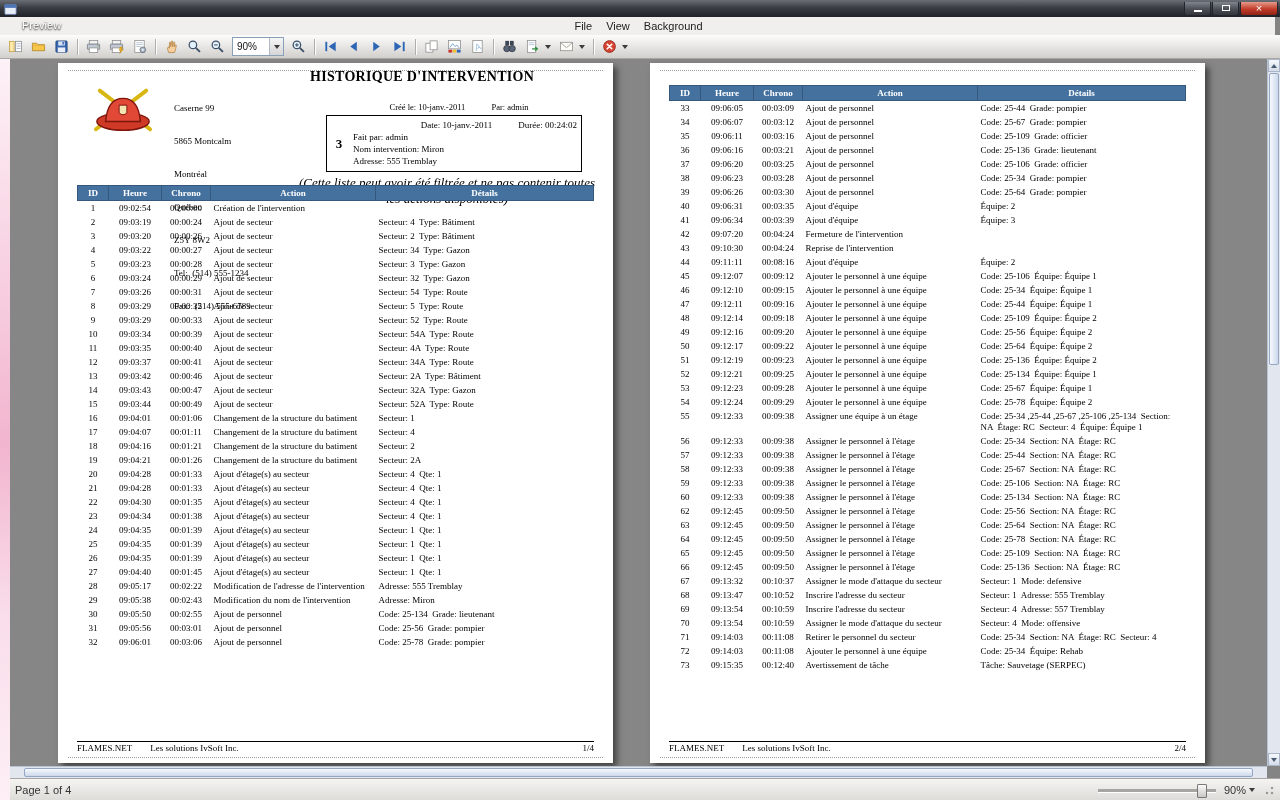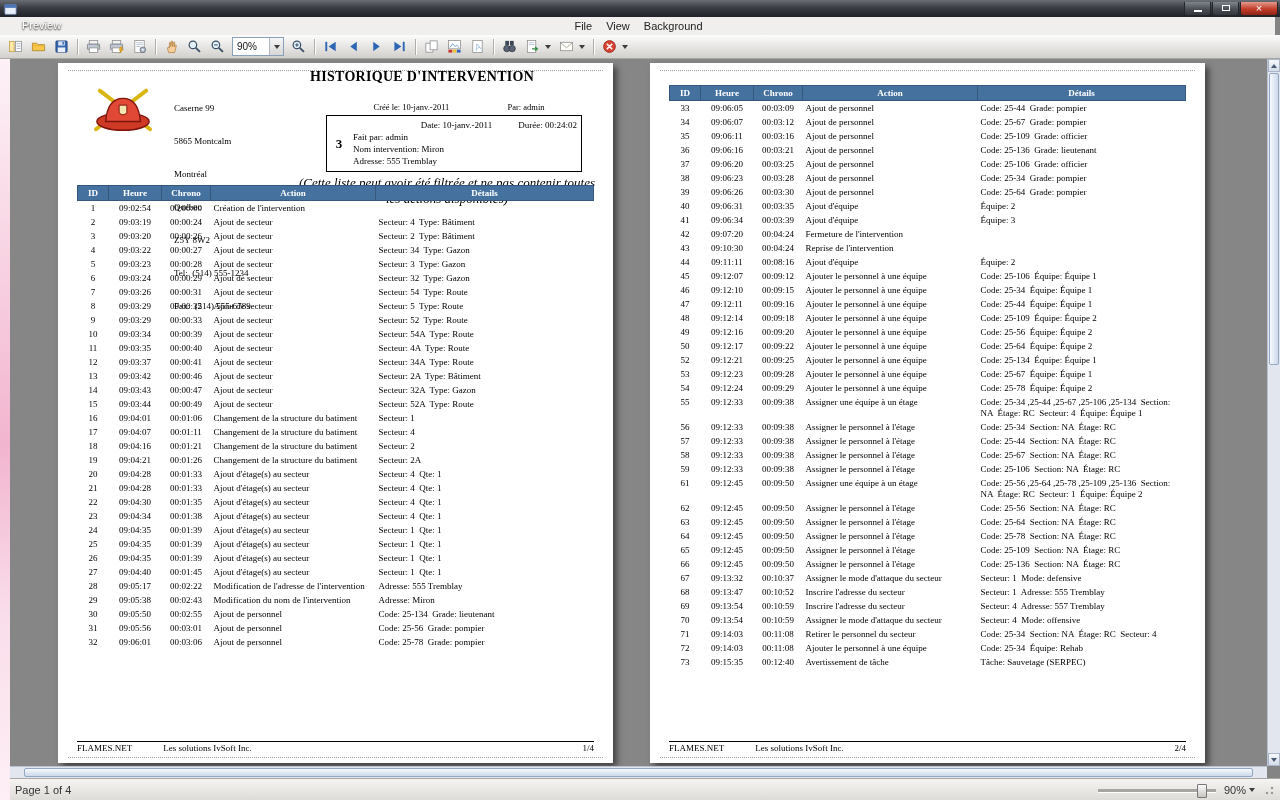--- a/index.html
+++ b/index.html
@@ -52,21 +52,21 @@
   #page1{left:48px;top:4px;}
   #page2{left:640px;top:4px;}
   .margin-top{position:absolute;left:10px;right:10px;top:7px;border-top:1px dotted #9f9f9f;}
   .margin-bottom{position:absolute;left:10px;right:10px;bottom:5px;border-top:1px dotted #9f9f9f;}
 
   #logo{position:absolute;left:24px;top:16px;width:82px;height:60px;}
   .company{position:absolute;left:116px;top:18px;font-size:9px;line-height:11px;white-space:pre-wrap;}
   .rpt-title{position:absolute;left:252px;top:6px;width:298px;
     font-size:14px;font-weight:bold;letter-spacing:.3px;}
   .created{position:absolute;left:252px;top:39px;width:298px;text-align:center;font-size:8.5px;}
-  .created span{margin:0 28px;}
+  .created span{margin:0 12px;}
   .info-box{position:absolute;left:268px;top:52px;width:256px;height:57px;border:1px solid #000;
     box-sizing:border-box;display:flex;font-size:9px;background:#fff;}
   .info-num{width:24px;display:flex;align-items:center;justify-content:center;font-size:13px;font-weight:bold;}
   .info-lines{flex:1;padding:3px 4px 0 2px;line-height:12px;}
   .info-line1{display:flex;justify-content:flex-end;}
   .info-line1 .duree{margin-left:26px;}
   .note{position:absolute;left:238px;top:112px;width:302px;text-align:center;font-style:italic;font-size:13px;}
 
   .report-table{position:absolute;left:19px;top:122px;width:517px;border-collapse:collapse;
     table-layout:fixed;font-size:9px;}
@@ -77,21 +77,21 @@
     overflow:hidden;}
   .report-table td.c0,.report-table td.c1,.report-table td.c2{text-align:center;}
   .report-table th.c0{width:26px;}
   .report-table th.c1{width:48px;}
   .report-table th.c2{width:44px;}
   #page1 .report-table th.c3{width:160px;}
   #page2 .report-table th.c3{width:170px;}
 
   .pg-footer{position:absolute;left:19px;right:19px;bottom:10px;border-top:1px solid #000;
     padding-top:1px;font-size:9px;display:flex;}
-  .pg-footer .f-center{margin-left:31px;}
+  .pg-footer .f-center{margin-left:18px;}
   .pg-footer .f-right{margin-left:auto;}
 
   
   #vscroll{position:absolute;right:0;top:59px;bottom:34px;width:13px;background:#e2e7ef;
     border-left:1px solid #b9c2d0;box-sizing:border-box;}
   .vs-arrow{position:absolute;left:0;right:0;height:13px;background:linear-gradient(#f6f8fb,#d4dce9);
     display:flex;align-items:center;justify-content:center;border:1px solid #aab6c8;box-sizing:border-box;}
   .vs-arrow.up{top:0;} .vs-arrow.down{bottom:0;}
   .tri-up{width:0;height:0;border-left:3px solid transparent;border-right:3px solid transparent;border-bottom:4px solid #4a5a72;}
   .tri-down{width:0;height:0;border-left:3px solid transparent;border-right:3px solid transparent;border-top:4px solid #4a5a72;}
@@ -738,20 +738,27 @@
               <td class="c4">Code: 25-56  Équipe: Équipe 2</td>
             </tr>
             <tr>
               <td class="c0">50</td>
               <td class="c1">09:12:17</td>
               <td class="c2">00:09:22</td>
               <td class="c3">Ajouter le personnel à une équipe</td>
               <td class="c4">Code: 25-64  Équipe: Équipe 2</td>
             </tr>
             <tr>
+              <td class="c0">51</td>
+              <td class="c1">09:12:19</td>
+              <td class="c2">00:09:23</td>
+              <td class="c3">Ajouter le personnel à une équipe</td>
+              <td class="c4">Code: 25-136  Équipe: Équipe 2</td>
+            </tr>
+            <tr>
               <td class="c0">52</td>
               <td class="c1">09:12:21</td>
               <td class="c2">00:09:25</td>
               <td class="c3">Ajouter le personnel à une équipe</td>
               <td class="c4">Code: 25-134  Équipe: Équipe 1</td>
             </tr>
             <tr>
               <td class="c0">53</td>
               <td class="c1">09:12:23</td>
               <td class="c2">00:09:28</td>
@@ -794,25 +801,25 @@
               <td class="c4">Code: 25-67  Section: NA  Étage: RC</td>
             </tr>
             <tr>
               <td class="c0">59</td>
               <td class="c1">09:12:33</td>
               <td class="c2">00:09:38</td>
               <td class="c3">Assigner le personnel à l'étage</td>
               <td class="c4">Code: 25-106  Section: NA  Étage: RC</td>
             </tr>
             <tr>
-              <td class="c0">61</td>
-              <td class="c1">09:12:45</td>
-              <td class="c2">00:09:50</td>
-              <td class="c3">Assigner une équipe à un étage</td>
-              <td class="c4">Code: 25-56 ,25-64 ,25-78 ,25-109 ,25-136  Section: NA  Étage: RC  Secteur: 1  Équipe: Équipe 2</td>
+              <td class="c0">60</td>
+              <td class="c1">09:12:33</td>
+              <td class="c2">00:09:38</td>
+              <td class="c3">Assigner le personnel à l'étage</td>
+              <td class="c4">Code: 25-134  Section: NA  Étage: RC</td>
             </tr>
             <tr>
               <td class="c0">62</td>
               <td class="c1">09:12:45</td>
               <td class="c2">00:09:50</td>
               <td class="c3">Assigner le personnel à l'étage</td>
               <td class="c4">Code: 25-56  Section: NA  Étage: RC</td>
             </tr>
             <tr>
               <td class="c0">63</td>

